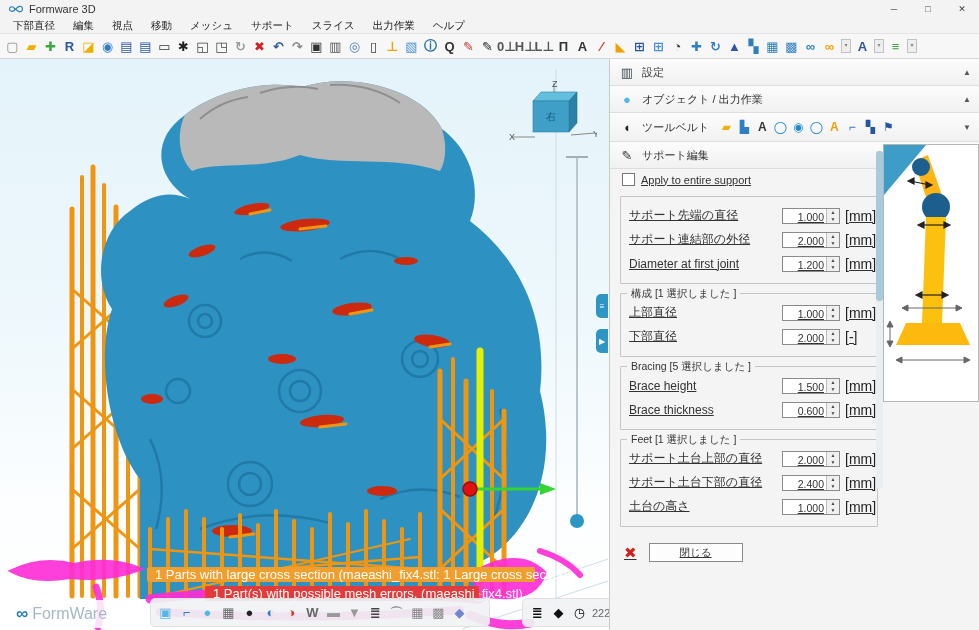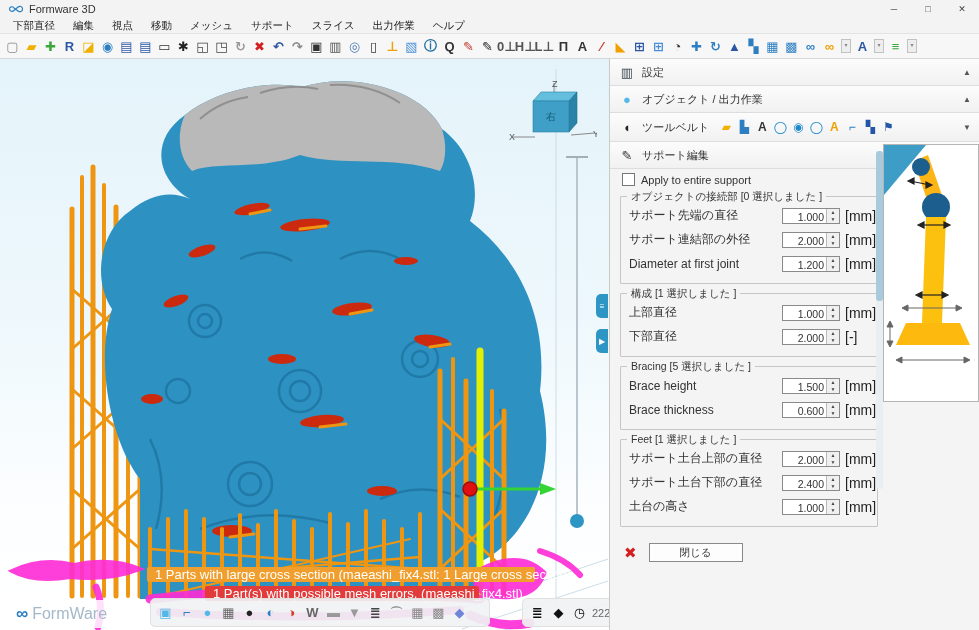--- a/index.html
+++ b/index.html
@@ -47,21 +47,21 @@
     border-radius:5px 0 0 5px;color:#fff;display:flex;align-items:center;justify-content:center;font-size:8px;}
   
   .rightpanel{width:369px;height:572px;background:#f4f4f4;border-left:1px solid #c9c9c9;position:relative;font-size:11px;color:#333;}
   .sec-head{height:26px;border-bottom:1px solid #ddd;background:linear-gradient(#fcfcfc,#f1f1f1);
     display:flex;align-items:center;padding:0 8px;}
   .sec-head .sec-icon{width:18px;font-size:13px;margin-right:6px;text-align:center;}
   .sec-head .arrow{margin-left:auto;font-size:8px;color:#555;}
   .sec-head.tall{height:28px;}
   .belt-icons{display:flex;margin-left:8px;}
   .belt-icons .tb-icon{width:18px;font-size:12px;}
-  .support-editor{position:absolute;left:10px;top:112px;width:258px;}
+  .support-editor{position:absolute;left:10px;top:112px;width:258px;text-decoration:underline;}
   .chk-row{display:flex;align-items:center;margin:2px 0 10px 2px;}
   .chk{width:11px;height:11px;border:1px solid #777;background:#fff;margin-right:6px;}
   .group{border:1px solid #c6c6c6;border-radius:1px;position:relative;padding:10px 6px 4px 8px;margin-bottom:9px;}
   .group-title{position:absolute;top:-7px;left:6px;background:#f4f4f4;padding:0 4px;font-size:10.5px;color:#333;}
   .prow{display:flex;align-items:center;height:17px;margin-bottom:7px;}
   .prow .plabel{flex:1;font-size:12px;}
   .spinbox{width:58px;height:16px;border:1px solid #8a8a8a;background:#fff;position:relative;
     font-size:10.5px;text-align:right;line-height:16px;padding-right:15px;box-sizing:border-box;}
   .spin{position:absolute;right:0;top:0;width:12px;height:100%;border-left:1px solid #bbb;
     display:flex;flex-direction:column;background:#f0f0f0;}
@@ -375,21 +375,20 @@
         </div>
       </div>
 
     <div class="support-editor">
       <div class="chk-row">
         <span class="chk"></span>
         <span>Apply to entire support</span>
       </div>
       <div id="groups">
           <div class="group">
-            <span class="group-title">オブジェクトの接続部 [0 選択しました ]</span>
             <div class="prow">
               <span class="plabel">サポート先端の直径</span>
               <div class="spinbox">1.000<div class="spin">
                   <span>▲</span>
                   <span>▼</span>
                 </div></div>
               <span class="unit">[mm]</span>
             </div>
             <div class="prow">
               <span class="plabel">サポート連結部の外径</span>

